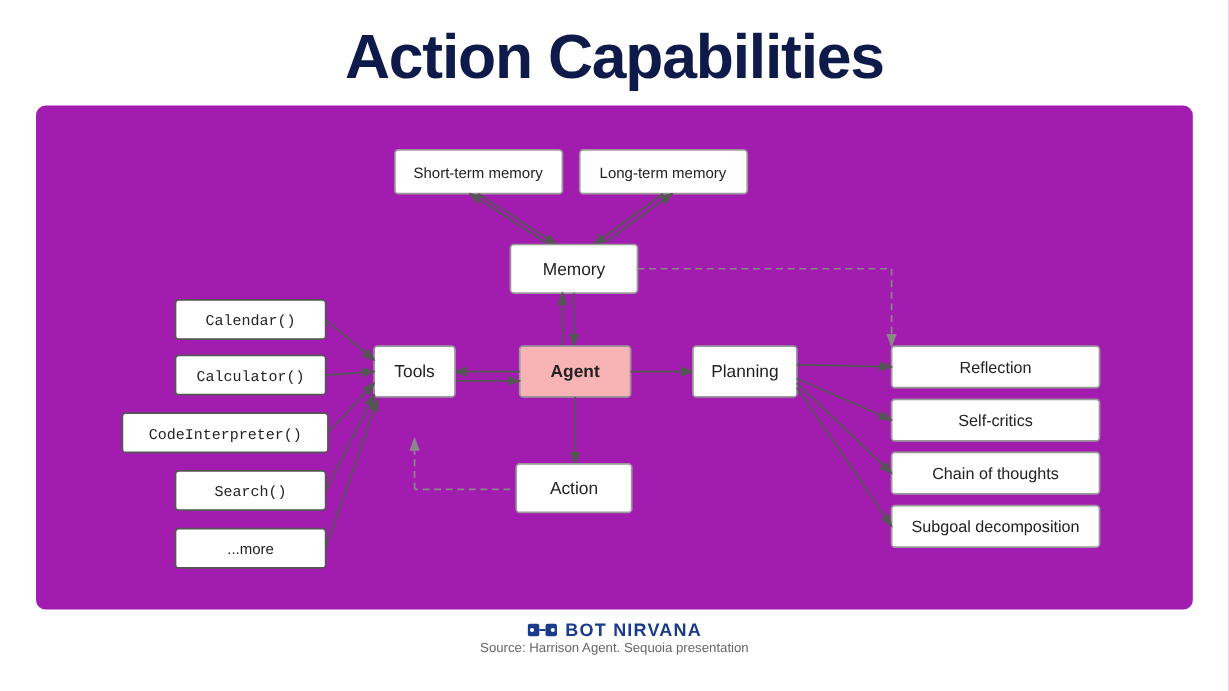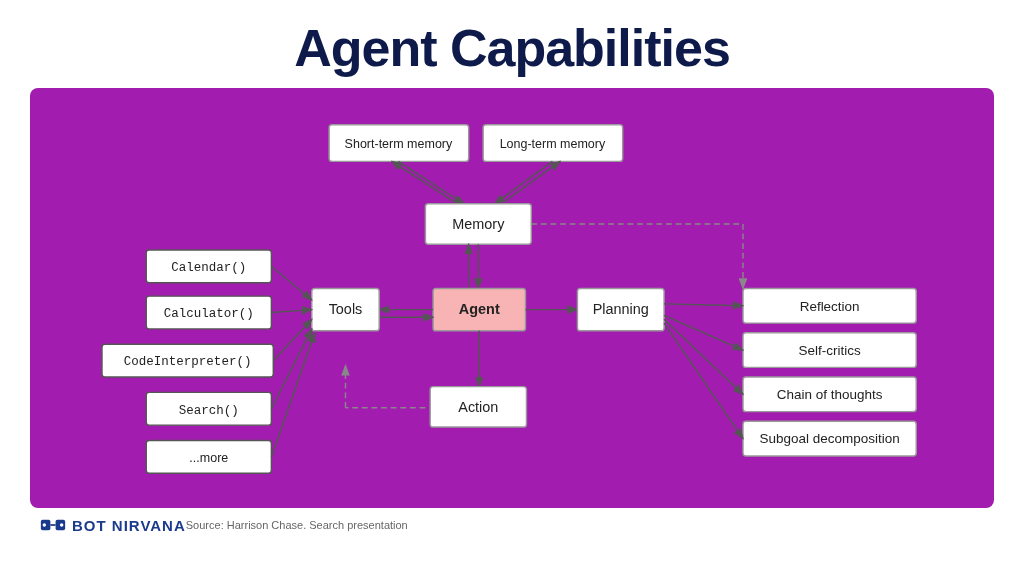--- a/index.html
+++ b/index.html
@@ -31,23 +31,24 @@
     }
 
     
     .diagram-svg {
       width: 100%;
       height: 100%;
     }
 
     .footer {
       display: flex;
-      justify-content: flex-start;
+      justify-content: flex-end;
       align-items: center;
       padding: 8px 40px 4px 40px;
+      flex-direction: column;
     }
 
     .logo {
       display: flex;
       align-items: center;
       gap: 6px;
       font-size: 15px;
       font-weight: 700;
       color: #1a3a8c;
       letter-spacing: 1px;
@@ -59,21 +60,21 @@
     }
 
     .source-text {
       font-size: 11px;
       color: #666;
     }
   </style>
 </head>
 <body>
 
-<h1 class="page-title">Agent Capabilities</h1>
+<h1 class="page-title">Action Capabilities</h1>
 
 <div class="diagram-container">
   <svg class="diagram-svg" viewBox="0 0 960 400" xmlns="http://www.w3.org/2000/svg">
 
     <defs>
       <marker id="arrowhead" markerWidth="8" markerHeight="6" refX="7" refY="3" orient="auto">
         <polygon points="0 0, 8 3, 0 6" fill="#555"></polygon>
       </marker>
       <marker id="arrowhead-rev" markerWidth="8" markerHeight="6" refX="1" refY="3" orient="auto">
         <polygon points="8 0, 0 3, 8 6" fill="#555"></polygon>
@@ -180,14 +181,14 @@
 
     <svg class="logo-icon" viewBox="0 0 30 20" fill="none" xmlns="http://www.w3.org/2000/svg">
       <rect x="1" y="4" width="11" height="12" rx="2" fill="#1a3a8c"></rect>
       <rect x="18" y="4" width="11" height="12" rx="2" fill="#1a3a8c"></rect>
       <circle cx="5" cy="10" r="2" fill="white"></circle>
       <circle cx="25" cy="10" r="2" fill="white"></circle>
       <line x1="12" y1="10" x2="18" y2="10" stroke="#1a3a8c" stroke-width="2"></line>
     </svg>
     <span>BOT NIRVANA</span>
   </div>
-  <div class="source-text">Source: Harrison Chase. Search presentation</div>
+  <div class="source-text">Source: Harrison Agent. Sequoia presentation</div>
 </div>
 
 </body></html>

